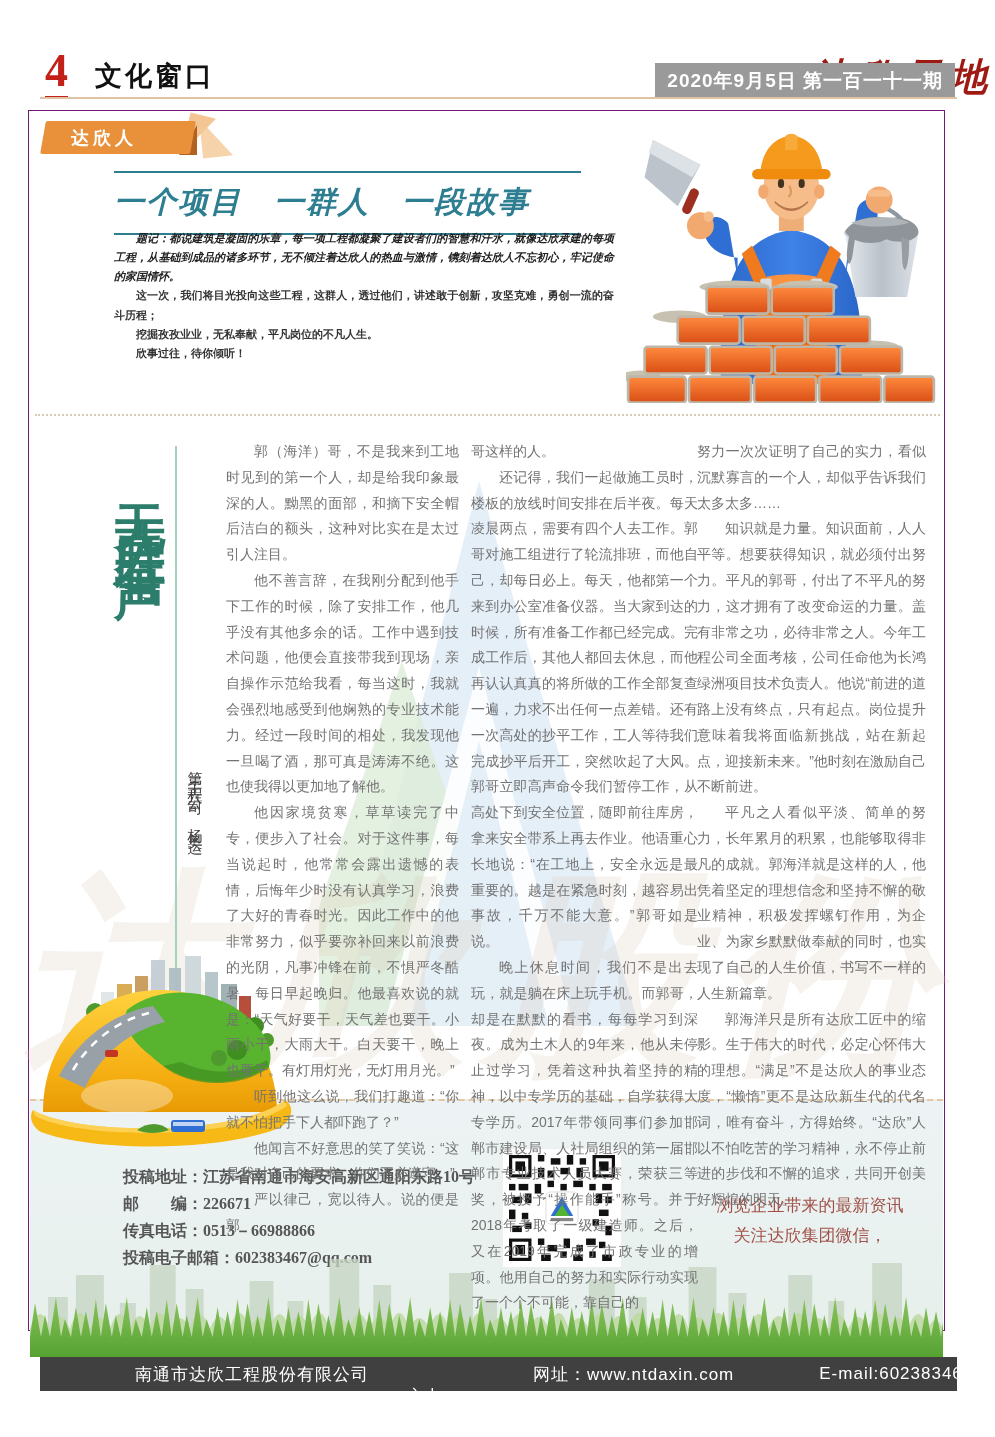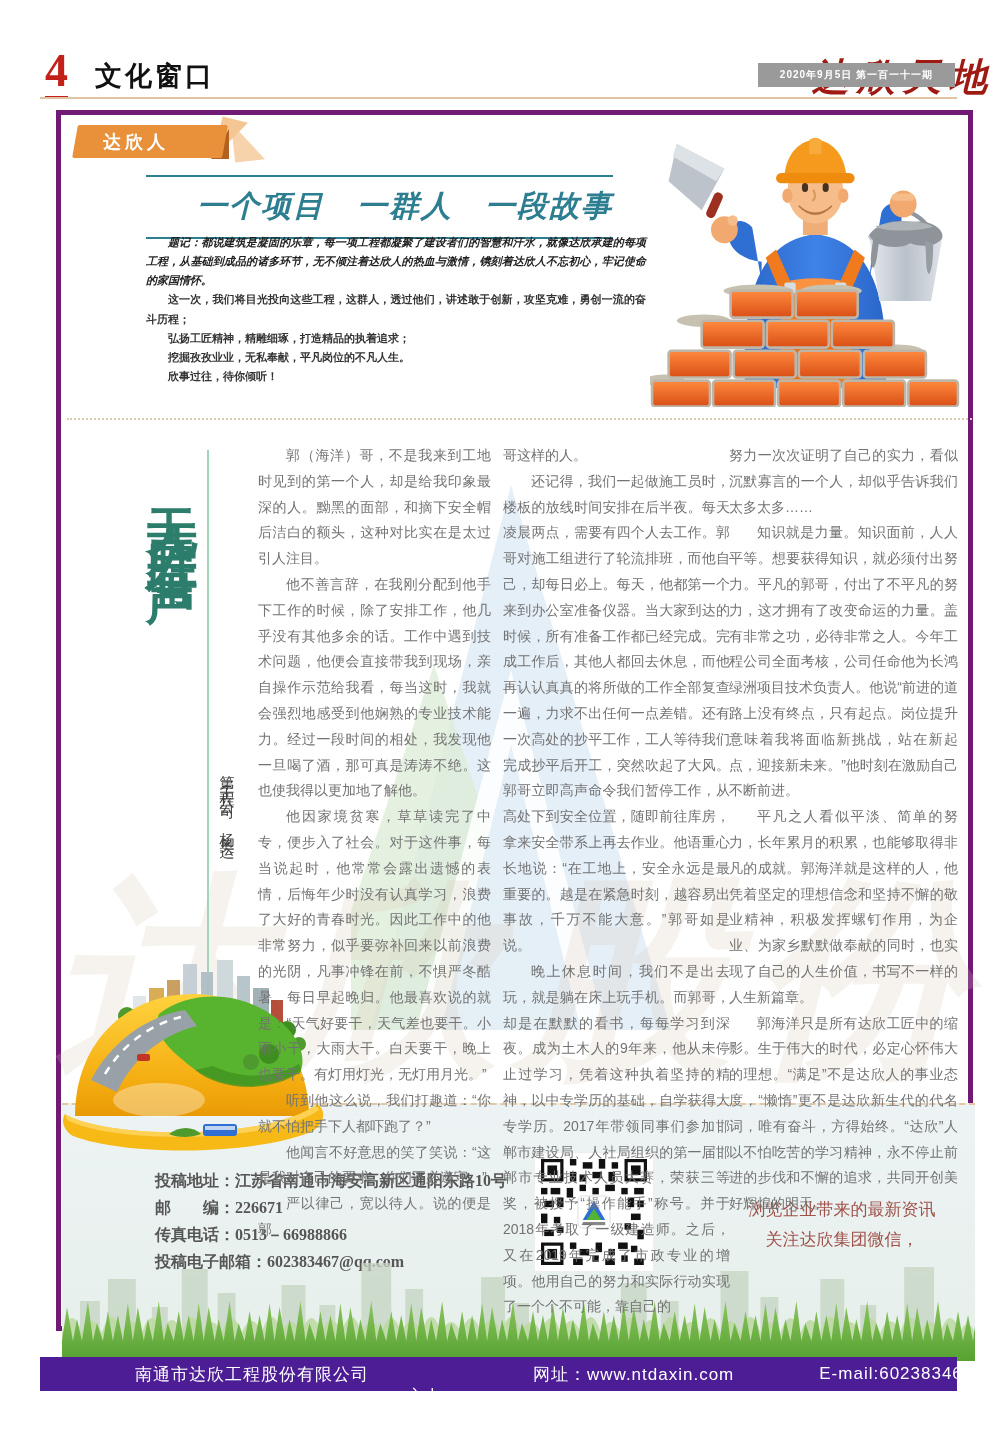--- a/index.html
+++ b/index.html
@@ -8,42 +8,42 @@
 
   
   .hdr-pageno { position:absolute; left:45px; top:48px; font-family:"Liberation Serif", serif;
     font-size:46px; font-weight:bold; color:#c3201a; line-height:1; border-bottom:3px solid #c3201a; padding-bottom:2px;}
   .hdr-section { position:absolute; left:95px; top:58px; font-family:"Liberation Serif", serif;
     font-size:27px; font-weight:bold; color:#111; letter-spacing:3px; }
   .hdr-masthead { position:absolute; left:0; right:0; top:52px; text-align:right;
     font-family:"Liberation Serif", serif; font-style:italic; font-weight:bold;
     font-size:38px; color:#9e1a12; letter-spacing:8px; }
   .hdr-datebox { position:absolute; right:40px; top:63px; background:#9a9a9a; color:#fff;
-    font-size:10px; font-weight:bold; padding:5px 22px; letter-spacing:1px;margin-left:19px; }
+    font-size:19px; font-weight:bold; padding:5px 12px; letter-spacing:1px;margin-left:19px; }
   .hdr-rule { position:absolute; left:40px; right:38px; top:97px; height:0; border-top:2px solid #e0c3a2; }
 
   
-  .mainbox { position:absolute; left:56px; top:110px; width:917px; height:1221px;
-    border:5px solid #701a75; background:#fff; }
+  .mainbox { position:absolute; left:28px; top:110px; width:917px; height:1221px;
+    border:1px solid #701a75; background:#fff; }
 
   
   .ribbon { position:absolute; left:14px; top:4px; width:210px; height:44px; }
   .ribbon .band { position:absolute; left:0; top:6px; width:150px; height:33px; background:#e8913a;
     transform:skewX(-10deg); border-radius:2px; }
   .ribbon .band-label { position:absolute; left:28px; top:11px; color:#fff; font-size:18px;
     font-weight:bold; letter-spacing:4px; }
   .ribbon .fold-a { position:absolute; left:142px; top:0; width:0; height:0;
     border-left:26px solid #f3c693; border-bottom:44px solid transparent; transform:rotate(14deg); }
   .ribbon .fold-b { position:absolute; left:136px; top:10px; width:0; height:0;
     border-right:18px solid #b2611f; border-top:30px solid transparent; }
   .ribbon .fold-c { position:absolute; left:158px; top:2px; width:0; height:0;
     border-left:30px solid #f6d3ab; border-top:40px solid transparent; transform:rotate(-6deg); }
 
   
-  .feature-title { position:absolute; left:85px; top:60px; width:467px; text-align:right;
+  .feature-title { position:absolute; left:85px; top:60px; width:467px; text-align:left;
     border-top:2px solid #2d7e91; border-bottom:2px solid #2d7e91; padding:9px 0 10px;
     font-family:"Liberation Serif", serif; font-weight:bold; font-style:italic;
     font-size:30px; color:#2d7e91; letter-spacing:2px; }
 
   
   .intro { position:absolute; left:85px; top:118px; width:500px; font-size:11px;
     line-height:1.74; color:#333;font-weight:bold; }
   .intro p { text-indent:2em; text-align:justify; }
   .intro p:first-child { font-family:"Liberation Serif", serif; font-style:italic; color:#222; }
 
@@ -79,21 +79,21 @@
     background:linear-gradient(180deg,#edf3f4 0%, #e9f1ef 60%, #e6efe9 100%); }
   .contact { position:absolute; left:93px; top:62px; font-size:16px; color:#565656;
     line-height:27px; font-family:"Liberation Serif", serif; font-weight:bold; }
   .qr { position:absolute; left:473px; top:48px; width:118px; height:118px; background:#fff;
     padding:6px; box-shadow:0 0 0 1px #eee; }
   .wechat { position:absolute; left:620px; top:90px; width:320px; text-align:center;
     font-size:17px; line-height:30px; color:#a0524a; font-family:"Liberation Serif", serif; }
   .grass { position:absolute; left:0; bottom:0; width:100%; height:112px; }
 
   
-  .botbar { position:absolute; left:40px; top:1357px; width:917px; height:34px; background:#4c1d95;
+  .botbar { position:absolute; left:40px; top:1357px; width:917px; height:34px; background:#404040;
     display:flex; align-items:center; color:#fff; font-size:17px; letter-spacing:1px; }
   .botbar span { white-space:nowrap; }
   .bb-pub { margin-left:95px; }
   .bb-role { margin-left:38px;margin-top:45px; }
   .bb-web { margin-left:90px; }
   .bb-mail { margin-left:85px; }
 </style>
 </head>
 <body>
 
@@ -112,21 +112,20 @@
       <div class="fold-a"></div>
       <div class="fold-b"></div>
       <div class="band"></div>
       <div class="band-label">达欣人</div>
     </div>
 
     <div class="feature-title">一个项目　一群人　一段故事</div>
     <div class="intro">
         <p>题记：都说建筑是凝固的乐章，每一项工程都凝聚了建设者们的智慧和汗水，就像达欣承建的每项工程，从基础到成品的诸多环节，无不倾注着达欣人的热血与激情，镌刻着达欣人不忘初心，牢记使命的家国情怀。</p>
         <p>这一次，我们将目光投向这些工程，这群人，透过他们，讲述敢于创新，攻坚克难，勇创一流的奋斗历程；</p>
-        <p>弘扬工匠精神，精雕细琢，打造精品的执着追求；</p>
         <p>挖掘孜孜业业，无私奉献，平凡岗位的不凡人生。</p>
         <p>欣事过往，待你倾听！</p>
       </div>
 
     <svg class="worker" viewBox="0 0 300 270">
       <defs>
         <linearGradient id="brick" x1="0" y1="0" x2="0" y2="1">
           <stop offset="0" stop-color="#ff8a3e"></stop>
             <stop offset="1" stop-color="#d94e15"></stop>
         </linearGradient>

